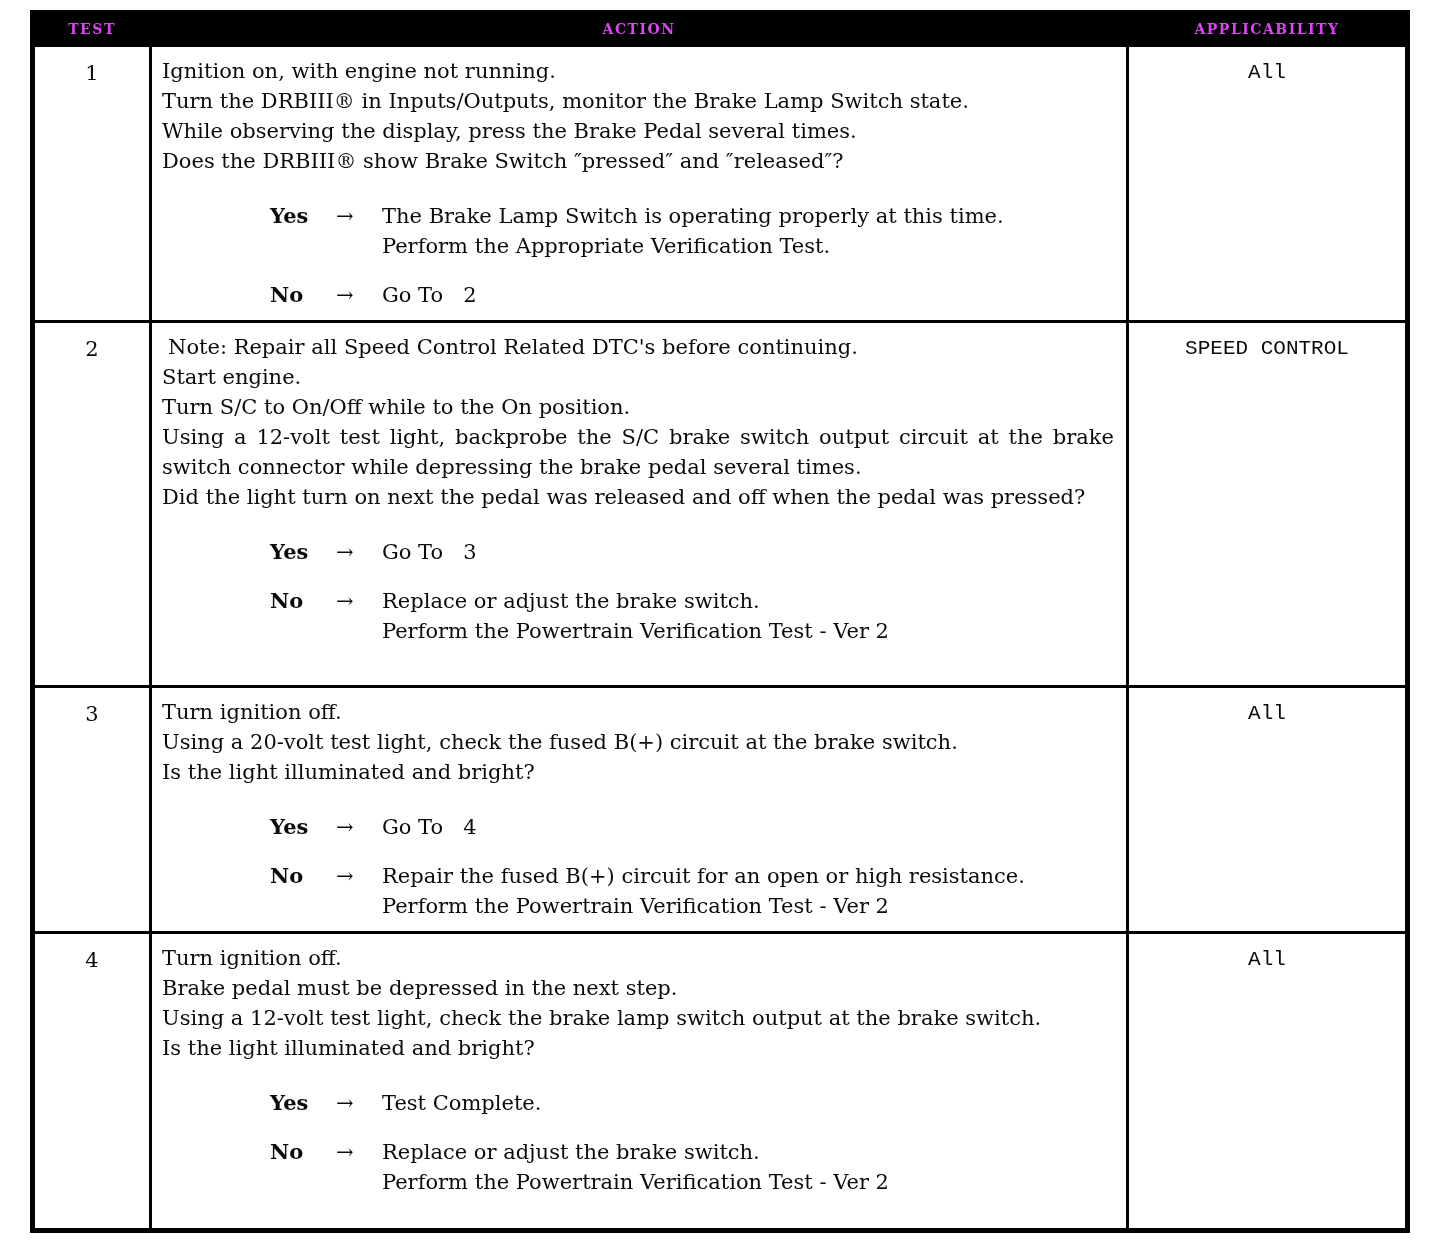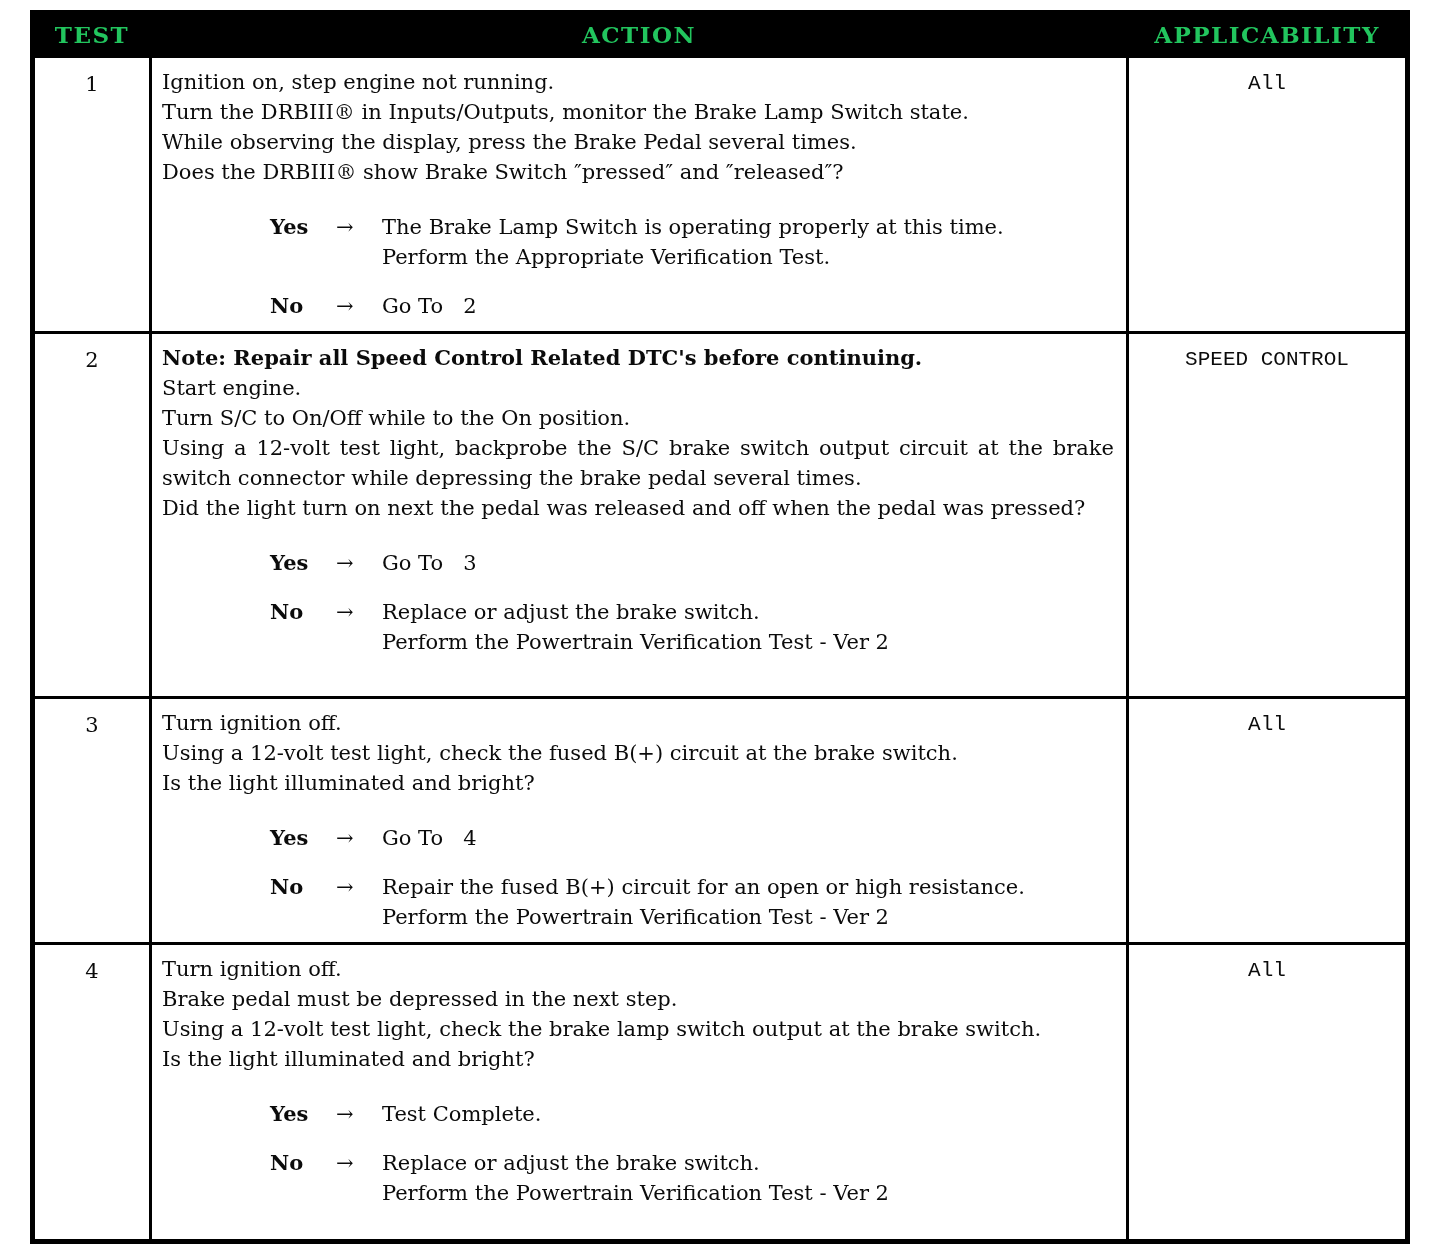--- a/index.html
+++ b/index.html
@@ -21,22 +21,22 @@
   table.diag-table {
     width: 100%;
     border-collapse: collapse;
     table-layout: fixed;
     border: 5px solid #000;
   }
   col.col-test { width: 118px; }
   col.col-appl { width: 280px; }
   th {
     background: #000;
-    color: #22c55e;
-    font-size: 23px;
+    color: #d946ef;
+    font-size: 14px;
     font-weight: bold;
     letter-spacing: 1.5px;
     padding: 6px 4px 7px 4px;
     border: 3px solid #000;
     text-align: center;
   }
   td {
     border: 3px solid #000;
     vertical-align: top;
     font-size: 21px;
@@ -53,21 +53,21 @@
     padding-right: 6px;
     font-family: Liberation Mono, monospace;
   }
   td.action-cell {
     padding: 9px 12px 10px 10px;
   }
   p.line {
     margin: 0;
     text-align: justify;
   }
-  p.line.bold { font-weight: bold; }
+  p.line.bold { font-weight: normal; margin-left: 6px; }
   .branch {
     display: flex;
     align-items: flex-start;
     padding-left: 108px;
     margin-top: 19px;
     justify-content: space-between;
   }
   .branch.first { margin-top: 25px; }
   .b-label {
     flex: 0 0 66px;
@@ -96,21 +96,21 @@
         <th>APPLICABILITY</th>
       </tr>
     </thead>
     <tbody>
 
       <tr style="height:273px;">
         <td class="test-cell">
           <span>1</span>
         </td>
         <td class="action-cell">
-          <p class="line">Ignition on, step engine not running.</p>
+          <p class="line">Ignition on, with engine not running.</p>
           <p class="line">Turn the DRBIII® in Inputs/Outputs, monitor the Brake Lamp Switch state.</p>
           <p class="line">While observing the display, press the Brake Pedal several times.</p>
           <p class="line">Does the DRBIII® show Brake Switch ″pressed″ and ″released″?</p>
           <div class="branch first">
             <span class="b-label">Yes</span>
             <span class="b-arrow">→</span>
             <span class="b-text">
               <p class="line">The Brake Lamp Switch is operating properly at this time.</p>
               <p class="line">Perform the Appropriate Verification Test.</p>
             </span>
@@ -158,21 +158,21 @@
           <span>SPEED CONTROL</span>
         </td>
       </tr>
 
       <tr style="height:242px;">
         <td class="test-cell">
           <span>3</span>
         </td>
         <td class="action-cell">
           <p class="line">Turn ignition off.</p>
-          <p class="line">Using a 12-volt test light, check the fused B(+) circuit at the brake switch.</p>
+          <p class="line">Using a 20-volt test light, check the fused B(+) circuit at the brake switch.</p>
           <p class="line">Is the light illuminated and bright?</p>
           <div class="branch first">
             <span class="b-label">Yes</span>
             <span class="b-arrow">→</span>
             <span class="b-text">
               <p class="line">Go To&nbsp;&nbsp;&nbsp;4</p>
             </span>
           </div>
           <div class="branch">
             <span class="b-label">No</span>

